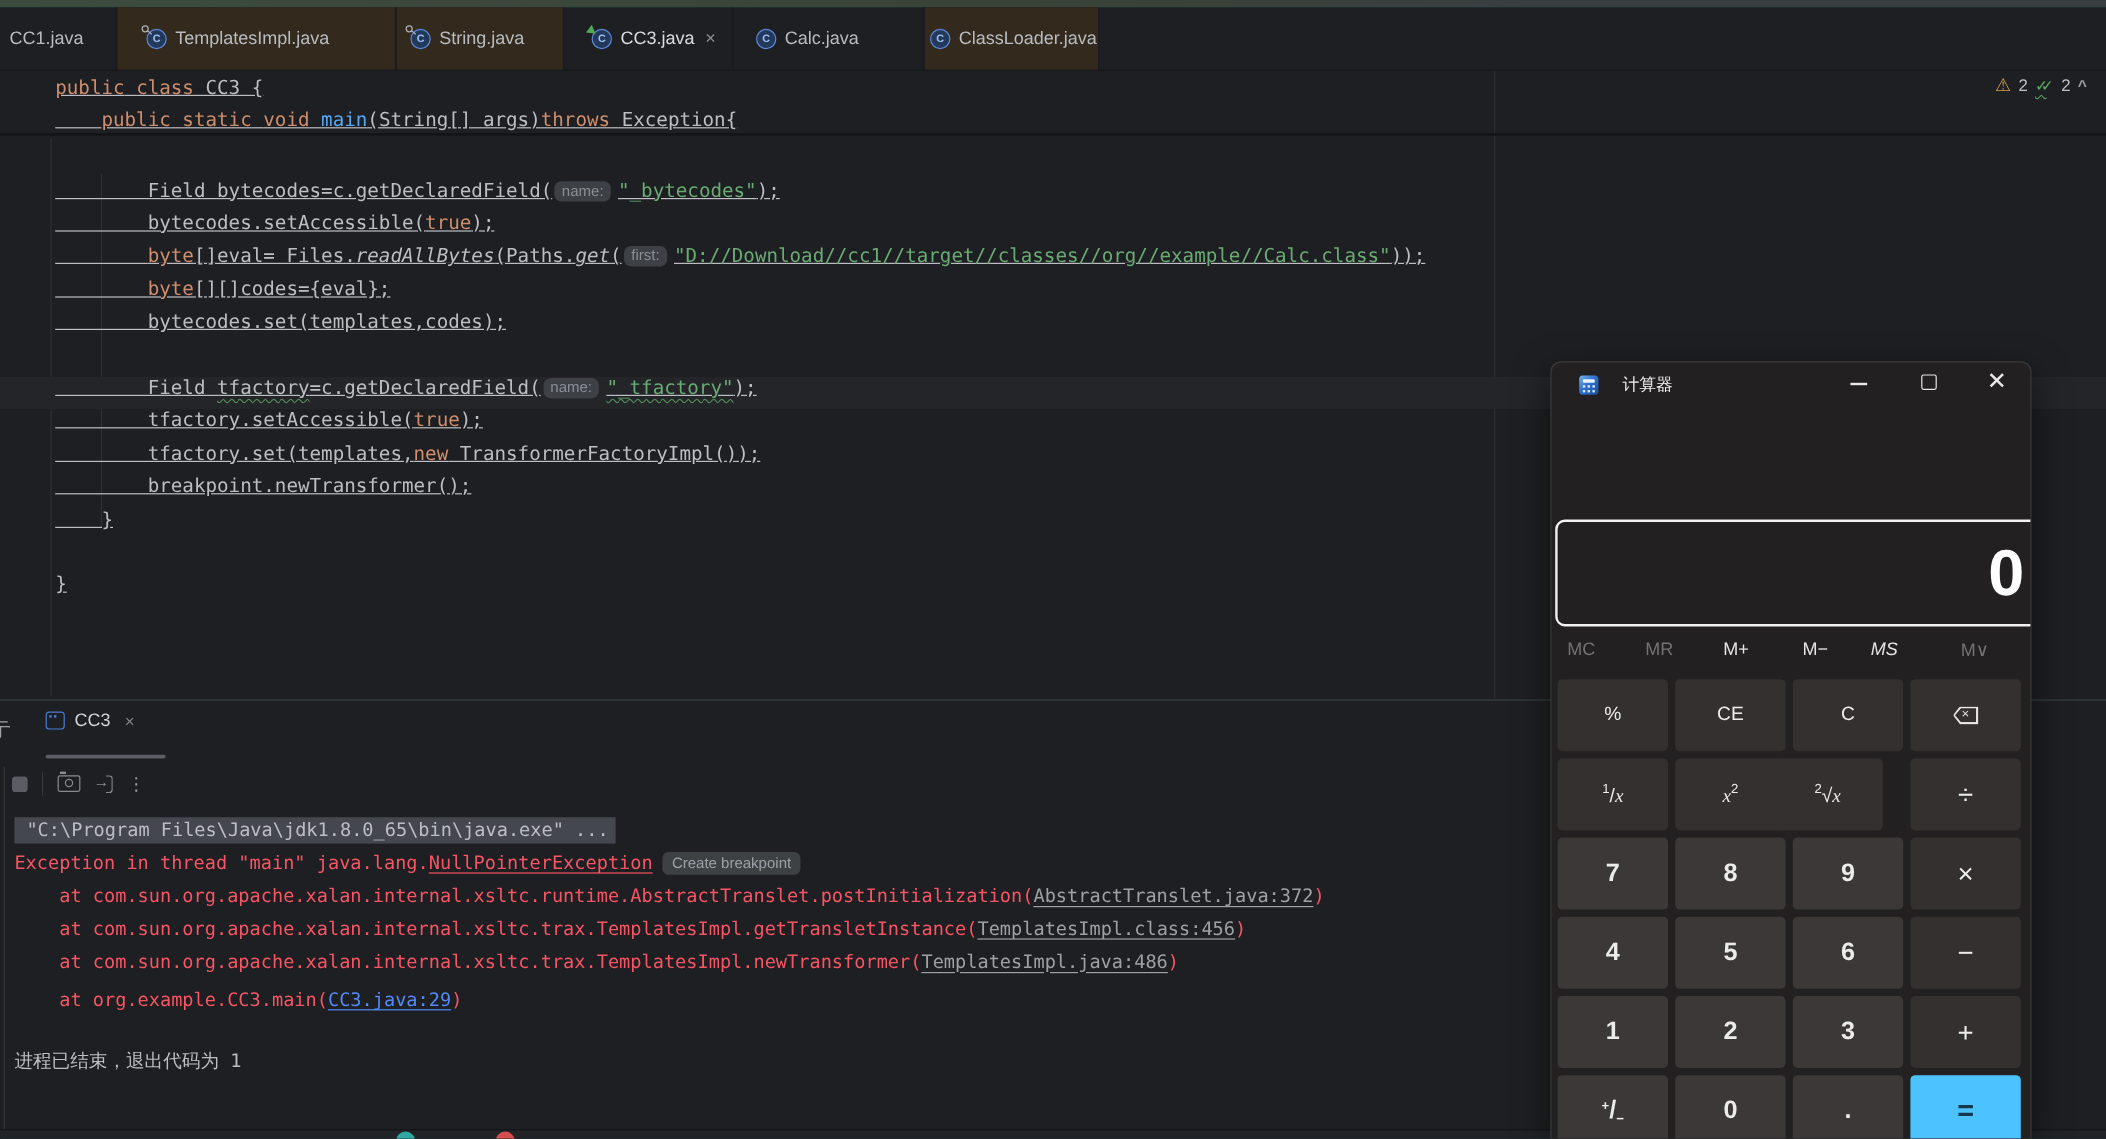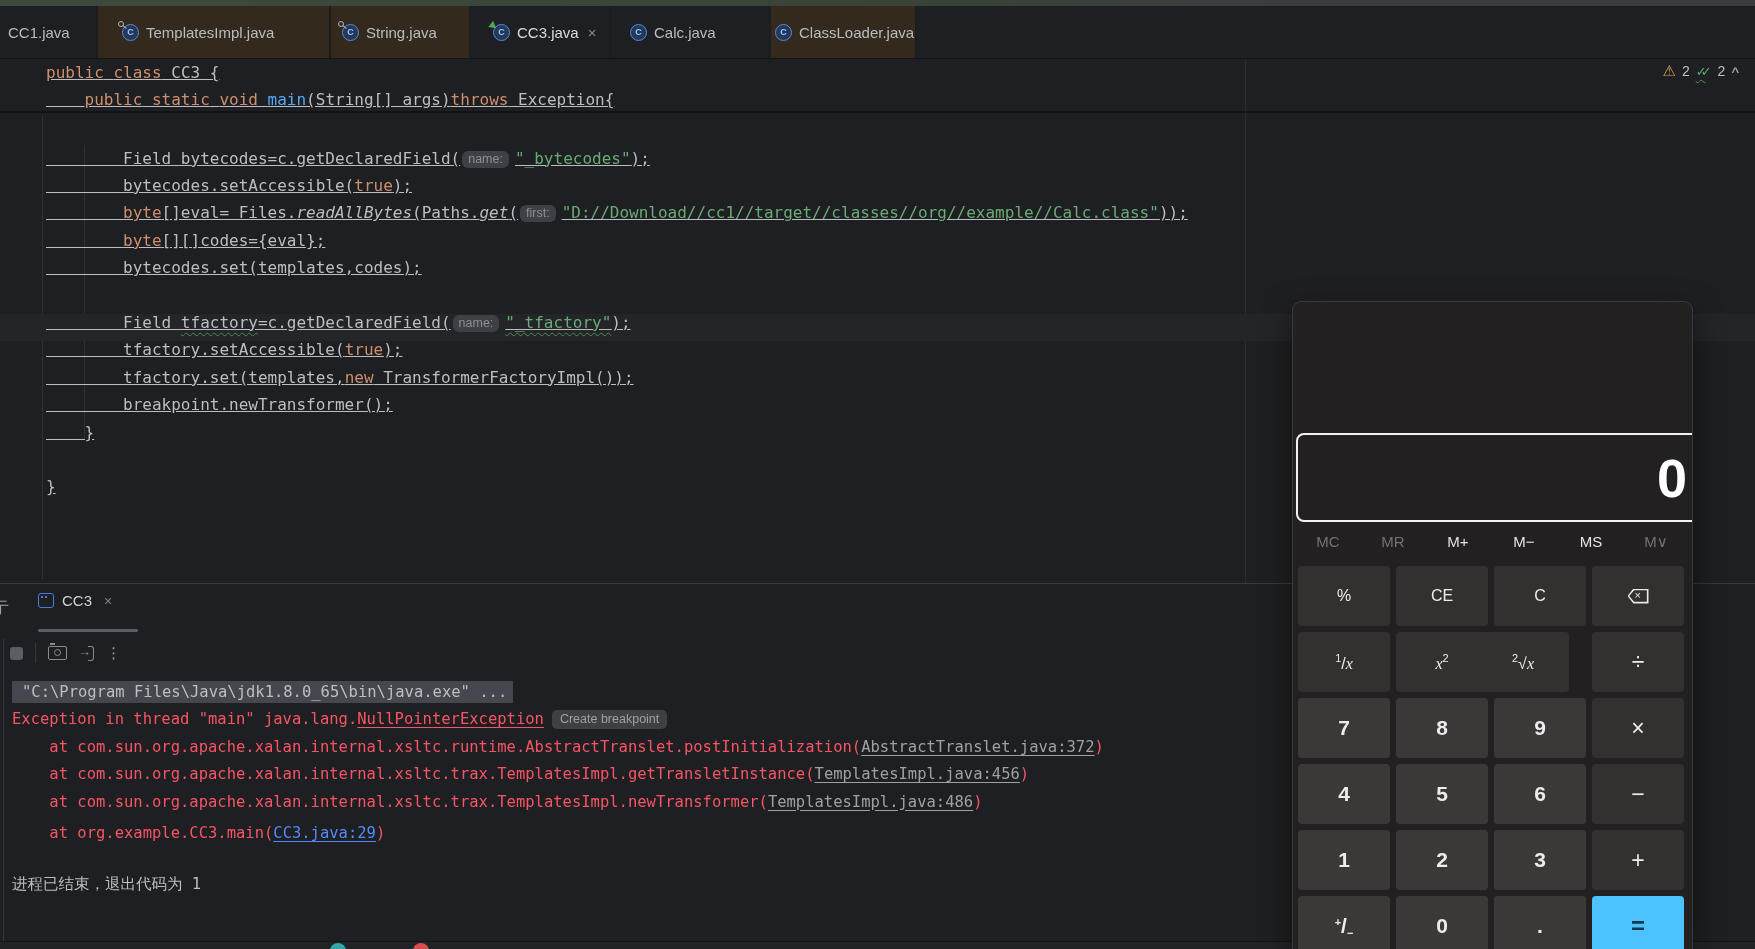--- a/index.html
+++ b/index.html
@@ -90,21 +90,21 @@
   .pin{position:absolute;left:132px;top:8px;width:11px;height:11px;border-top:1.7px solid #e6e6e6;border-right:1.7px solid #e6e6e6;border-radius:0 3px 0 0;}
   .pin::before{content:"";position:absolute;left:-4px;top:4px;width:7px;height:7px;border:1.7px solid #e6e6e6;border-radius:1px;background:#222020;}
   .hist{position:absolute;left:360px;top:7px;width:15px;height:15px;border:1.7px solid #e6e6e6;border-radius:50%;}
   .hist::before{content:"";position:absolute;left:5.5px;top:2.5px;width:1.7px;height:5px;background:#e6e6e6;}
   .hist::after{content:"";position:absolute;left:5.5px;top:6px;width:4px;height:1.7px;background:#e6e6e6;}
   .hist i{position:absolute;left:-5px;top:-1px;width:0;height:0;border-top:4px solid transparent;border-bottom:4px solid transparent;border-right:5px solid #e6e6e6;transform:rotate(40deg);}
   #calc-display{position:absolute;left:3px;top:131px;width:389px;height:85px;border:2px solid #f2f2f2;border-radius:8px;
     display:flex;align-items:center;justify-content:flex-end;padding-right:16px;}
   #calc-display .val{font-size:54px;font-weight:600;color:#ffffff;font-family:"Liberation Sans",sans-serif;}
   #calc-mem{position:absolute;left:0;top:231px;width:100%;height:26px;}
-  .mem{position:absolute;top:0;width:44px;text-align:center;font-size:15px;color:#e4e4e4;}
+  .mem{position:absolute;top:0;width:44px;font-size:15px;color:#e4e4e4;}
   .mem.dis{color:#737373;}
   .calc-btn{position:absolute;width:92px;height:60px;border-radius:4px;display:flex;align-items:center;justify-content:center;
     color:#ececec;font-size:16px;}
   .b-num{background:#3b3837;font-size:21px;font-weight:600;}
   .b-op{background:#33302f;}
   .b-sym{background:#33302f;font-size:23px;font-weight:300;}
   .b-eq{background:#4cc2ff;color:#15384d;font-size:24px;font-weight:600;}
   .calc-btn sup{font-size:11px;vertical-align:7px;} .calc-btn sub{font-size:11px;vertical-align:-4px;}
   .calc-btn .ital{font-style:italic;font-family:"Liberation Serif",serif;}
   .bks{position:relative;width:21px;height:15px;}
@@ -206,42 +206,49 @@
       <span class="ico-stop"></span>
       <span class="ico-sep"></span>
       <span class="ico-cam"></span>
       <span class="ico-exit"></span>
       <span class="ico-kebab">⋮</span>
     </div>
     <div id="console-holder">
         <div class="console-line" style="top: 95px;"><span class="tk-sel">"C:\Program Files\Java\jdk1.8.0_65\bin\java.exe" ...</span></div>
         <div class="console-line" style="top: 122.4px;"><span class="tk-e">Exception in thread "main" java.lang.</span><span class="tk-eu">NullPointerException</span><span class="tk-ch">Create breakpoint</span></div>
         <div class="console-line" style="top: 149.8px;"><span class="tk-e">    at com.sun.org.apache.xalan.internal.xsltc.runtime.AbstractTranslet.postInitialization(</span><span class="tk-lg">AbstractTranslet.java:372</span><span class="tk-e">)</span></div>
-        <div class="console-line" style="top: 177.2px;"><span class="tk-e">    at com.sun.org.apache.xalan.internal.xsltc.trax.TemplatesImpl.getTransletInstance(</span><span class="tk-lg">TemplatesImpl.java:456</span><span class="tk-e">)</span></div>
+        <div class="console-line" style="top: 177.2px;"><span class="tk-e">    at com.sun.org.apache.xalan.internal.xsltc.trax.TemplatesImpl.getTransletInstance(</span><span class="tk-lg">TemplatesImpl.class:456</span><span class="tk-e">)</span></div>
         <div class="console-line" style="top: 204.6px;"><span class="tk-e">    at com.sun.org.apache.xalan.internal.xsltc.trax.TemplatesImpl.newTransformer(</span><span class="tk-lg">TemplatesImpl.java:486</span><span class="tk-e">)</span></div>
         <div class="console-line" style="top: 236px;"><span class="tk-e">    at org.example.CC3.main(</span><span class="tk-lb">CC3.java:29</span><span class="tk-e">)</span></div>
         <div class="console-line" style="top: 259.4px;"></div>
         <div class="console-line" style="top: 286.8px;"><span class="tk-p">进程已结束，退出代码为 1</span></div>
       </div>
   </div>
 
   <div id="bottomband"></div>
   <div class="cut-dot" style="left:330px;background:#2fa8a5;"></div>
   <div class="cut-dot" style="left:413px;background:#d5504d;"></div>
 
   <div id="calc">
+    <div id="calc-title">
+      <span class="calcico"></span>
+      <span class="t">计算器</span>
+      <span class="win-btn wb-min" style="left:234px;"></span>
+      <span class="win-btn wb-max" style="left:292px;"></span>
+      <span class="win-btn wb-close" style="left:349px;">✕</span>
+    </div>
     <div id="calc-display">
       <span class="val">0</span>
     </div>
     <div id="calc-mem">
         <span class="mem dis" style="left: 13px;">MC</span>
         <span class="mem dis" style="left: 78px;">MR</span>
         <span class="mem" style="left: 143px;">M+</span>
         <span class="mem" style="left: 209px;">M−</span>
-        <span class="mem" style="left: 276px;">MS</span>
+        <span class="mem" style="left: 266px; font-style: italic;">MS</span>
         <span class="mem dis" style="left: 341px;">M∨</span>
       </div>
     <div id="calc-grid">
         <div class="calc-btn b-op" style="left: 5px; top: 264px;">%</div>
         <div class="calc-btn b-op" style="left: 103px; top: 264px;">CE</div>
         <div class="calc-btn b-op" style="left: 201px; top: 264px;">C</div>
         <div class="calc-btn b-op" style="left: 299px; top: 264px;">
           <span class="bks">
             <span class="o"></span>
             <span class="in"></span>

